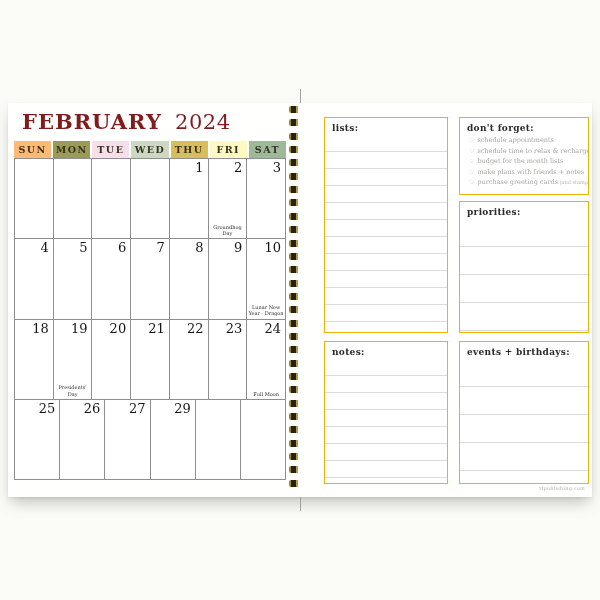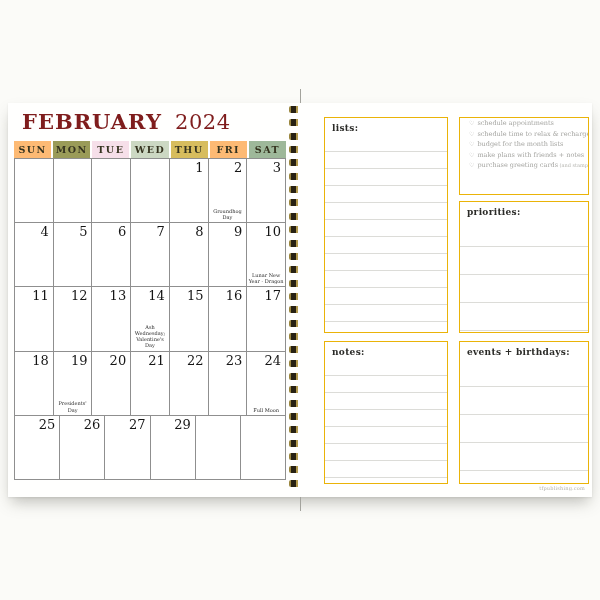--- a/index.html
+++ b/index.html
@@ -78,21 +78,21 @@
       <span class="month">FEBRUARY</span>
       <span class="year">2024</span>
     </div>
     <div class="cal-wrap">
       <div class="day-header-row">
           <div class="day-header" style="background: #fdba74;">SUN</div>
           <div class="day-header" style="background: rgb(154, 155, 88);">MON</div>
           <div class="day-header" style="background: rgb(246, 223, 233);">TUE</div>
           <div class="day-header" style="background: rgb(204, 216, 195);">WED</div>
           <div class="day-header" style="background: rgb(215, 189, 94);">THU</div>
-          <div class="day-header" style="background: #fdba74;">FRI</div>
+          <div class="day-header" style="background: #fef9c3;">FRI</div>
           <div class="day-header" style="background: rgb(158, 184, 154);">SAT</div>
         </div>
       <div class="cal-grid">
           <div class="cal-row">
             <div class="cal-cell">
               <div class="date-num"></div>
             </div>
             <div class="cal-cell">
               <div class="date-num"></div>
             </div>
@@ -128,44 +128,20 @@
             </div>
             <div class="cal-cell">
               <div class="date-num">8</div>
             </div>
             <div class="cal-cell">
               <div class="date-num">9</div>
             </div>
             <div class="cal-cell">
               <div class="date-num">10</div>
               <div class="holiday-note">Lunar New Year - Dragon</div>
-            </div>
-          </div>
-          <div class="cal-row">
-            <div class="cal-cell">
-              <div class="date-num">11</div>
-            </div>
-            <div class="cal-cell">
-              <div class="date-num">12</div>
-            </div>
-            <div class="cal-cell">
-              <div class="date-num">13</div>
-            </div>
-            <div class="cal-cell">
-              <div class="date-num">14</div>
-              <div class="holiday-note">Ash Wednesday; Valentine's Day</div>
-            </div>
-            <div class="cal-cell">
-              <div class="date-num">15</div>
-            </div>
-            <div class="cal-cell">
-              <div class="date-num">16</div>
-            </div>
-            <div class="cal-cell">
-              <div class="date-num">17</div>
             </div>
           </div>
           <div class="cal-row">
             <div class="cal-cell">
               <div class="date-num">18</div>
             </div>
             <div class="cal-cell">
               <div class="date-num">19</div>
               <div class="holiday-note">Presidents' Day</div>
             </div>
@@ -259,20 +235,21 @@
           <div class="rule rule-narrow"></div>
           <div class="rule rule-narrow"></div>
           <div class="rule rule-narrow"></div>
           <div class="rule rule-narrow"></div>
           <div class="rule rule-narrow"></div>
           <div class="rule rule-narrow"></div>
         </div>
     </div>
 
     <div class="rbox box-dontforget">
+      <div class="rbox-header">don't forget:</div>
       <div id="df-items">
           <div class="df-item"><span class="df-bullet">♡</span><span>schedule appointments</span></div>
           <div class="df-item"><span class="df-bullet">♡</span><span>schedule time to relax &amp; recharge</span></div>
           <div class="df-item"><span class="df-bullet">♡</span><span>budget for the month lists</span></div>
           <div class="df-item"><span class="df-bullet">♡</span><span>make plans with friends + notes</span></div>
           <div class="df-item"><span class="df-bullet">♡</span><span>purchase greeting cards</span><span class="df-suffix"> (and stamps!)</span></div>
         </div>
     </div>
 
     <div class="rbox box-priorities">

